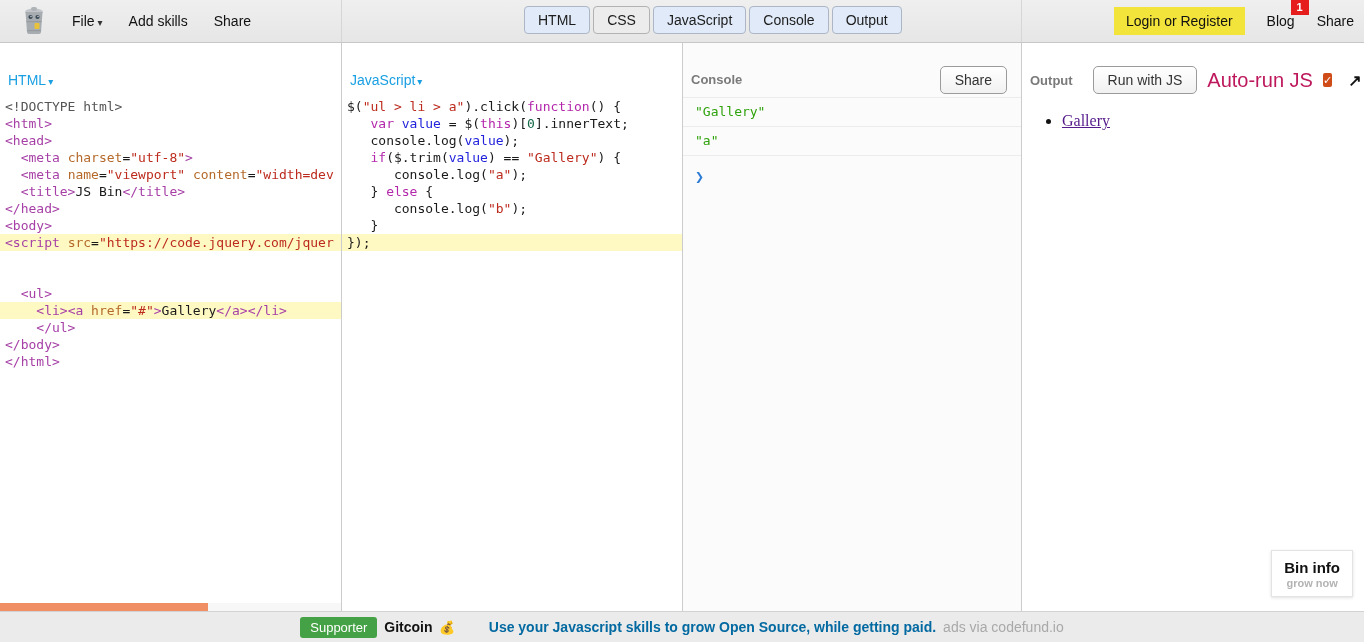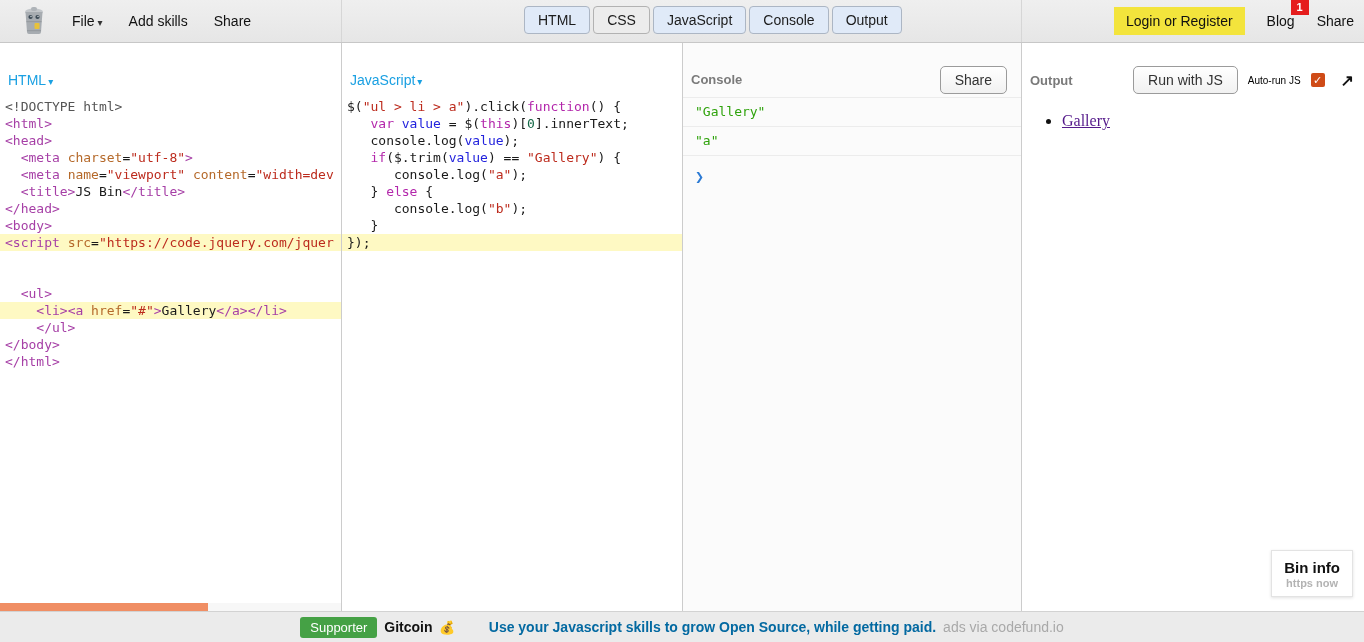--- a/index.html
+++ b/index.html
@@ -111,21 +111,21 @@
   }
   .console-prompt {
     font-family: "DejaVu Sans Mono", monospace;
     font-size: 15px; font-weight: bold; color: #2d7bd4;
     padding: 12px 12px; cursor: text;
   }
 
   
   .output-header { padding-right: 10px; }
   .output-header .spacer { margin-left: auto; }
-  .autorun-label { font-size: 10px; color: #000000; white-space: nowrap; cursor: pointer; }
+  .autorun-label { font-size: 20px; color: #be185d; white-space: nowrap; cursor: pointer; }
   .checkbox {
     width: 14px; height: 14px; border-radius: 2px;
     background: #cf4b17; color: #fff;
     font-size: 11px; line-height: 14px; text-align: center;
     display: inline-block; cursor: pointer;
   }
   .popout { font-size: 16px; font-weight: bold; color: #111; cursor: pointer; margin-left: 6px; }
   .output-body { font-family: "Liberation Serif", serif; font-size: 16px; }
   .output-body ul { margin: 14px 0 0 0; padding-left: 40px; }
   .output-body li { margin: 0; color: #111; }
@@ -250,21 +250,21 @@
     <span class="checkbox"><span>✓</span></span>
     <span class="popout">↗</span>
   </div>
   <div class="output-body">
     <ul>
       <li><a>Gallery</a></li>
     </ul>
   </div>
   <div class="bin-info">
     <div class="title">Bin info</div>
-    <div class="time">https now</div>
+    <div class="time">grow now</div>
   </div>
 </div>
 
 <div class="footer">
   <span class="supporter-badge">Supporter</span>
   <span class="sponsor-name">Gitcoin</span>
   <span class="money-icon">💰</span>
   <span class="sponsor-msg">Use your Javascript skills to grow Open Source, while getting paid.</span>
   <span class="ads-via">ads via codefund.io</span>
 </div>

